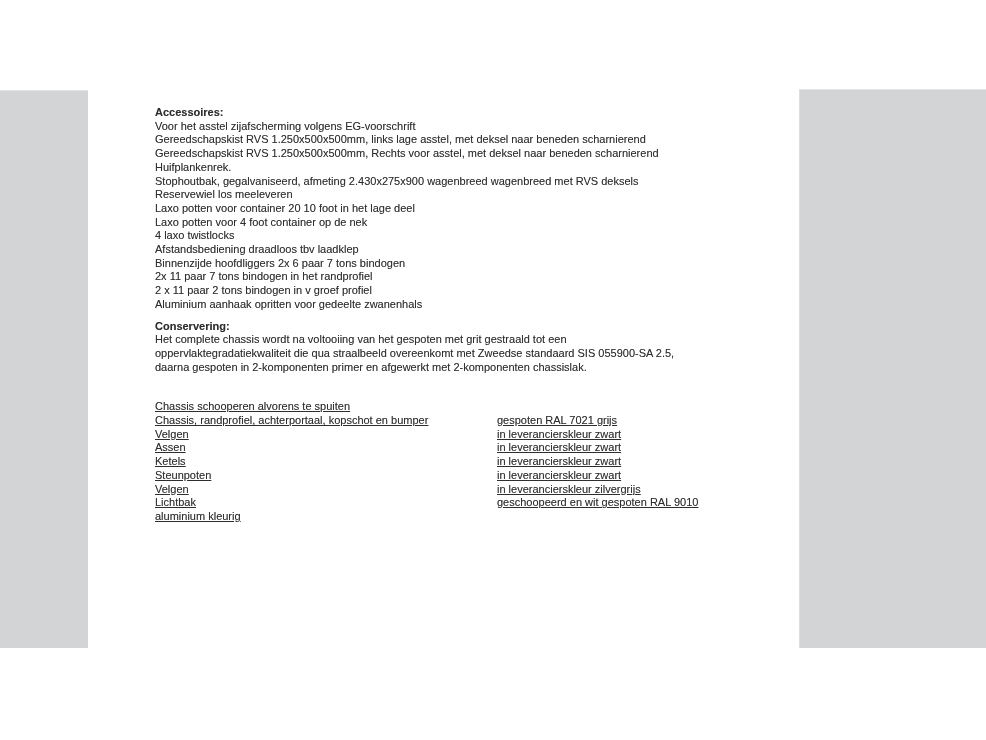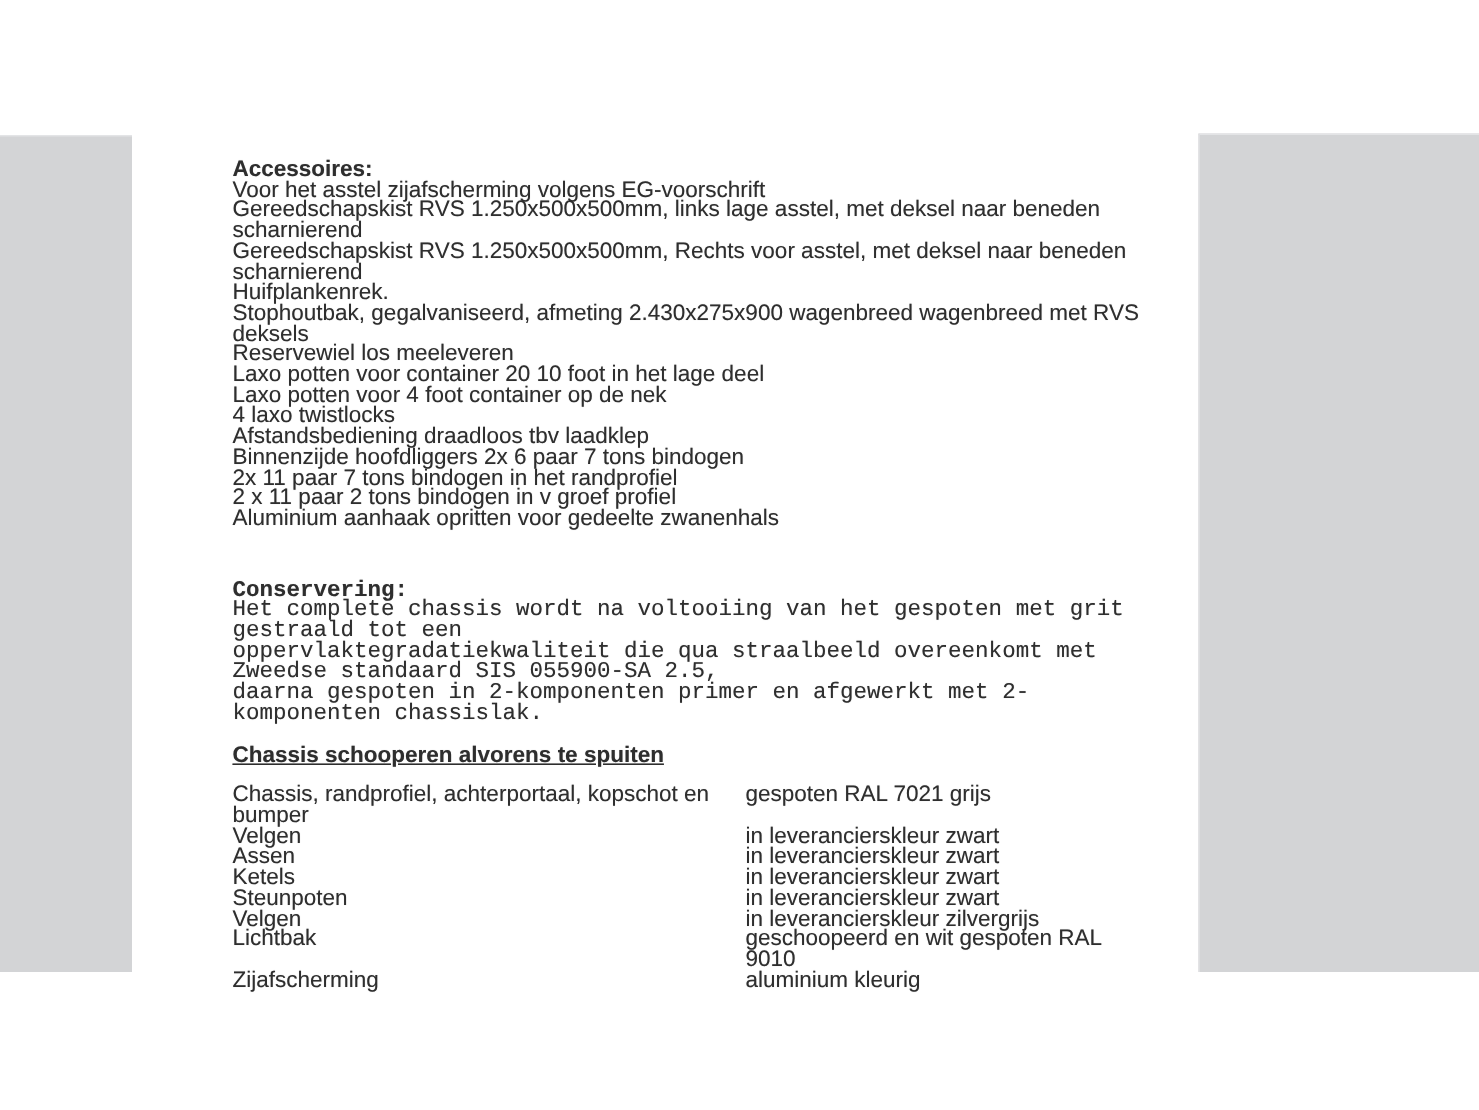--- a/index.html
+++ b/index.html
@@ -32,38 +32,37 @@
     height: 558px;
     border-top: 1px solid #e3e4e6;
     border-left: 1px solid #dddee0;
   }
   .doc {
     position: absolute;
     left: 155px;
     top: 106px;
     width: 610px;
     color: #2e2e2e;
-    font-size: 15px;
+    font-size: 11px;
     line-height: 13.7px;
     text-shadow: 0 0 0.5px rgba(70,70,70,0.45);
   }
   .section-heading {
     font-weight: bold;
   }
   .section.conservering {
-    margin-top: 34px;
-    font-family: Liberation Mono, monospace;
+    margin-top: 8px;
   }
   .underlined-heading {
-    margin-top: 14px;
-    font-weight: bold;
+    margin-top: 26px;
+    font-weight: normal;
     text-decoration: underline;
   }
   .finish-table {
-    margin-top: 13px;
+    text-decoration: underline;
   }
   .finish-row {
     display: flex;
   }
   .finish-item {
     flex: 0 0 342px;
     width: 342px;
   }
   .finish-value {
     flex: 1;
@@ -127,18 +126,17 @@
     </div>
     <div class="finish-row">
       <div class="finish-item">Velgen</div>
       <div class="finish-value">in leverancierskleur zilvergrijs</div>
     </div>
     <div class="finish-row">
       <div class="finish-item">Lichtbak</div>
       <div class="finish-value">geschoopeerd en wit gespoten RAL 9010</div>
     </div>
     <div class="finish-row">
-      <div class="finish-item">Zijafscherming</div>
       <div class="finish-value">aluminium kleurig</div>
     </div>
   </div>
 
 </div>
 
 </body></html>

